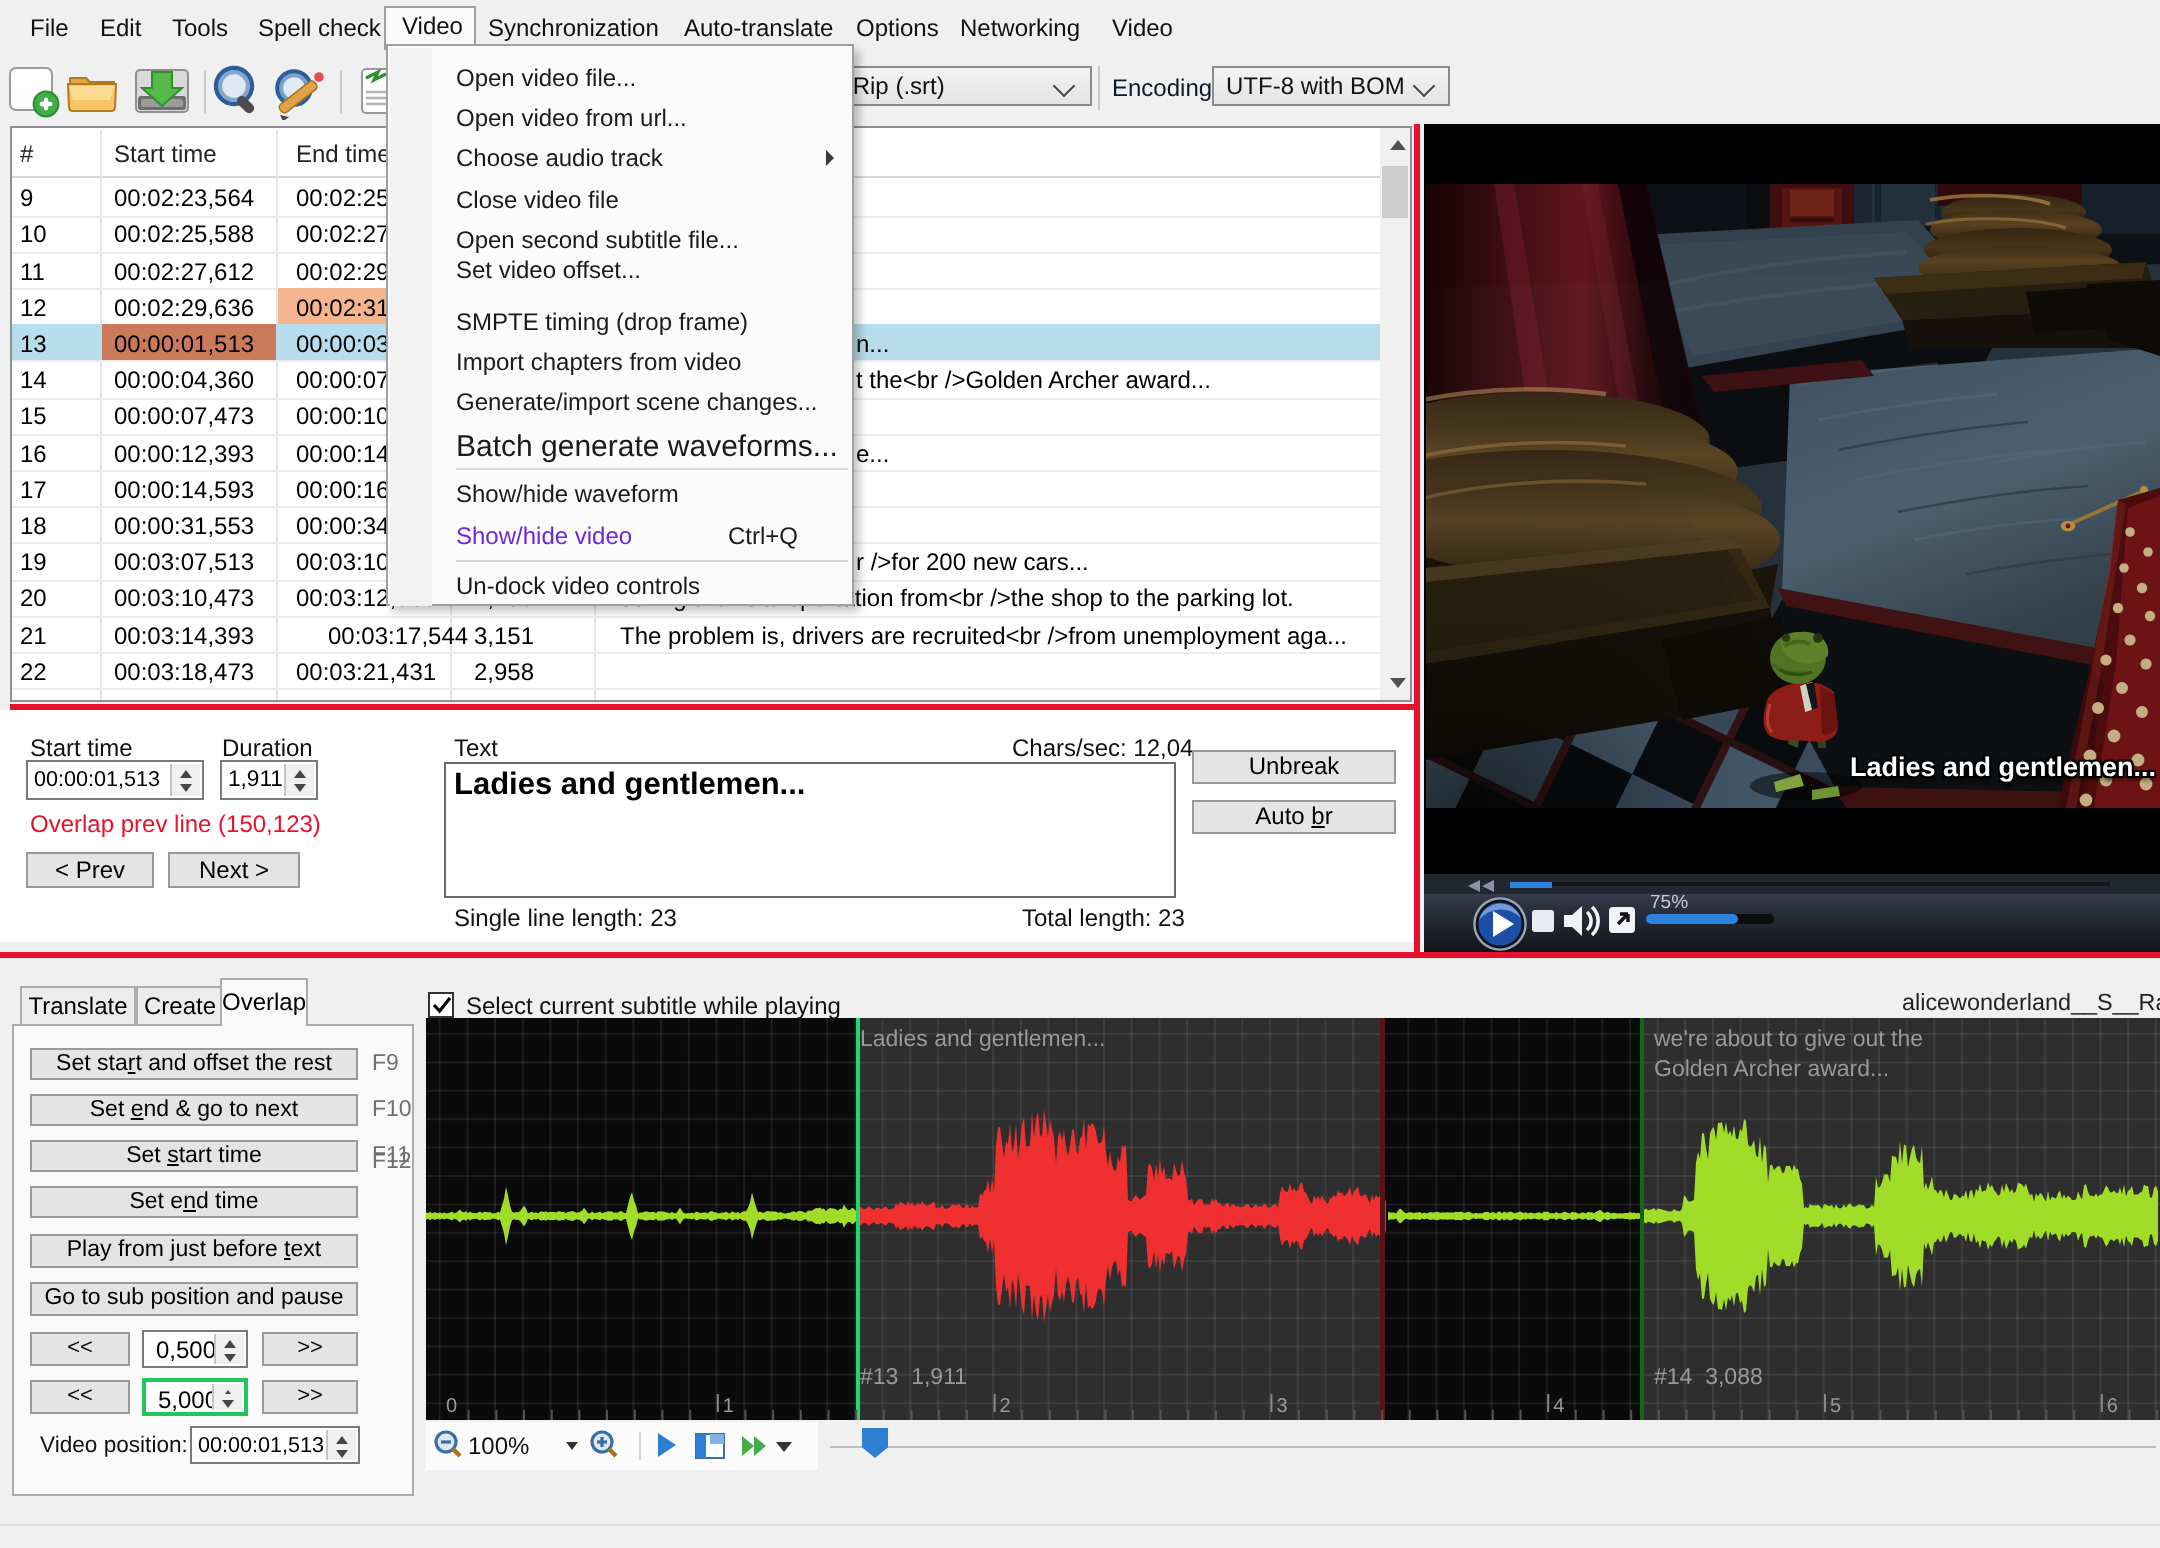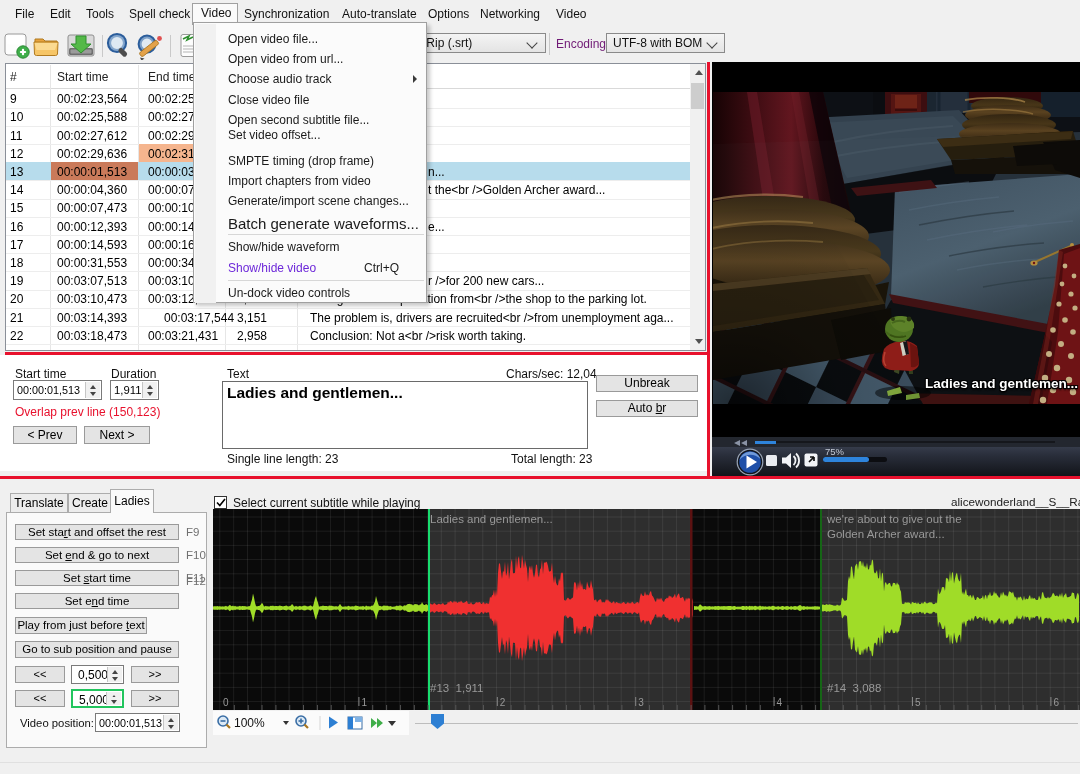--- a/index.html
+++ b/index.html
@@ -59,21 +59,21 @@
   <path d="M179 7 l6-3 -2 4 6-3" stroke="#2f8f2f" stroke-width="1.6" fill="none"></path>
   <path d="M179 14 h14 M179 17 h14 M179 20 h11" stroke="#b5b5b5" stroke-width="1.2"></path>
 </svg>
 <div style="position:absolute;left:102px;top:35px;width:1px;height:22px;background:#c9c9c9"></div>
 <div style="position:absolute;left:170px;top:35px;width:1px;height:22px;background:#c9c9c9"></div>
 
 <div style="position:absolute;left:390px;top:33px;width:156px;height:20px;background:linear-gradient(#f4f4f4,#e4e4e4);border:1px solid #8a8a8a"></div>
 <div style="position:absolute;left:405px;top:36px;font-size:12px;color:#111">SubRip (.srt)</div>
 <div class="chev" style="left:528px;top:39px"></div>
 <div style="position:absolute;left:549px;top:33px;width:1px;height:22px;background:#c9c9c9"></div>
-<div style="position:absolute;left:556px;top:36.5px;font-size:12px;color:#701a75">Encoding</div>
+<div style="position:absolute;left:556px;top:36.5px;font-size:12px;color:#0f172a">Encoding</div>
 <div style="position:absolute;left:606px;top:33px;width:119px;height:20px;background:linear-gradient(#f4f4f4,#e4e4e4);border:1px solid #8a8a8a"></div>
 <div style="position:absolute;left:613px;top:36px;font-size:12px;color:#111">UTF-8 with BOM</div>
 <div class="chev" style="left:708px;top:39px"></div>
 
 <div style="position:absolute;left:0;top:355px;width:707px;height:116px;background:#ffffff"></div>
 
 <div style="position:absolute;left:5px;top:63px;width:701px;height:288px;background:#fff;border:1px solid #8a8f98;overflow:hidden">
 <div id="lv" style="position:absolute;left:-6px;top:-63px;width:1080px;height:774px">
 
   <div class="lt" style="left:10px;top:69px;color:#222">#</div>
@@ -159,21 +159,20 @@
 <div class="lt" style="left:10px;top:309.6px">21</div>
 <div class="lt" style="left:57px;top:309.6px">00:03:14,393</div>
 <div class="lt" style="left:164px;top:309.6px">00:03:17,544</div>
 <div class="lt" style="left:237px;top:309.6px">3,151</div>
 <div class="lt" style="left:310px;top:309.6px;width:380px;overflow:hidden;white-space:nowrap">The problem is, drivers are recruited&lt;br /&gt;from unemployment aga...</div>
 <div style="position:absolute;left:6px;top:325.0px;width:684px;height:1px;background:#ededed"></div>
 <div class="lt" style="left:10px;top:327.8px">22</div>
 <div class="lt" style="left:57px;top:327.8px">00:03:18,473</div>
 <div class="lt" style="left:148px;top:327.8px">00:03:21,431</div>
 <div class="lt" style="left:237px;top:327.8px">2,958</div>
-<div class="lt" style="left:310px;top:327.8px;width:380px;overflow:hidden;white-space:nowrap">Conclusion: Not a&lt;br /&gt;risk worth taking.</div>
 <div style="position:absolute;left:6px;top:343.2px;width:684px;height:1px;background:#ededed"></div>
 </div>
 
 <div style="position:absolute;right:0;top:0;width:15px;height:286px;background:#f0f0f0">
  <div style="position:absolute;left:4.5px;top:6px;width:0;height:0;border-bottom:5px solid #515151;border-left:4px solid transparent;border-right:4px solid transparent"></div>
  <div style="position:absolute;left:1px;top:19px;width:13px;height:26px;background:#cdcdcd"></div>
  <div style="position:absolute;left:4.5px;bottom:6px;width:0;height:0;border-top:5px solid #515151;border-left:4px solid transparent;border-right:4px solid transparent"></div>
 </div>
 </div>
 
@@ -410,30 +409,30 @@
 
 <div style="position:absolute;left:5px;top:351.5px;width:702px;height:3px;background:#e8112d"></div>
 <div style="position:absolute;left:707px;top:62px;width:3px;height:414px;background:#e8112d"></div>
 <div style="position:absolute;left:0px;top:476px;width:1080px;height:3px;background:#e8112d"></div>
 
 <div style="position:absolute;left:0;top:479px;width:1080px;height:295px;background:#f0f0f0"></div>
 
 <div style="position:absolute;left:6px;top:512px;width:201px;height:236px;background:#fafafa;border:1px solid #acacac"></div>
 <div style="position:absolute;left:10px;top:493px;width:58px;height:19px;background:#ececec;border:1px solid #acacac;border-bottom:none;font-size:12px;text-align:center;line-height:19px">Translate</div>
 <div style="position:absolute;left:68px;top:493px;width:44px;height:19px;background:#ececec;border:1px solid #acacac;border-bottom:none;font-size:12px;text-align:center;line-height:19px">Create</div>
-<div style="position:absolute;left:110px;top:489px;width:44px;height:24px;background:#fafafa;border:1px solid #acacac;border-bottom:none;font-size:12px;text-align:center;line-height:22px">Ladies</div>
+<div style="position:absolute;left:110px;top:489px;width:44px;height:24px;background:#fafafa;border:1px solid #acacac;border-bottom:none;font-size:12px;text-align:center;line-height:22px">Overlap</div>
 <div class="btn" style="left:15px;top:523.5px;width:164px;height:16.5px;font-size:11.5px;line-height:14.5px">Set sta<u>r</u>t and offset the rest</div>
 <div style="position:absolute;left:186px;top:526.0px;font-size:11.5px;color:#707070">F9</div>
 <div class="btn" style="left:15px;top:546.5px;width:164px;height:16.5px;font-size:11.5px;line-height:14.5px">Set <u>e</u>nd &amp; go to next</div>
 <div style="position:absolute;left:186px;top:549.0px;font-size:11.5px;color:#707070">F10</div>
 <div class="btn" style="left:15px;top:569.5px;width:164px;height:16.5px;font-size:11.5px;line-height:14.5px">Set <u>s</u>tart time</div>
 <div style="position:absolute;left:186px;top:572.0px;font-size:11.5px;color:#707070">F11</div>
 <div class="btn" style="left:15px;top:592.5px;width:164px;height:16.5px;font-size:11.5px;line-height:14.5px">Set e<u>n</u>d time</div>
 <div style="position:absolute;left:186px;top:575px;font-size:11.5px;color:#707070">F12</div>
-<div class="btn" style="left:15px;top:617.0px;width:132px;height:16.5px;font-size:11.5px;line-height:14.5px">Play from just before <u>t</u>ext</div>
+<div class="btn" style="left:15px;top:617.0px;width:164px;height:16.5px;font-size:11.5px;line-height:14.5px">Play from just before <u>t</u>ext</div>
 <div class="btn" style="left:15px;top:641.0px;width:164px;height:16.5px;font-size:11.5px;line-height:14.5px">Go to sub position and pause</div>
 <div class="btn" style="left:15px;top:666px;width:50px;height:17px;line-height:15px;font-size:11px">&lt;&lt;</div>
 <div style="position:absolute;left:71px;top:665px;width:53px;height:19px;background:#fff;border:1px solid #7a7a7a;box-sizing:border-box">
 <div style="position:absolute;left:6px;top:2.0px;font-size:12px">0,500</div>
 <div style="position:absolute;right:1px;top:1px;width:15px;height:8.5px;background:#f0f0f0;border-left:1px solid #c5c5c5;box-sizing:border-box">
         <div class="uarr"></div>
       </div>
 <div style="position:absolute;right:1px;bottom:1px;width:15px;height:8.5px;background:#f0f0f0;border-left:1px solid #c5c5c5;box-sizing:border-box">
         <div class="darr"></div>
       </div>

